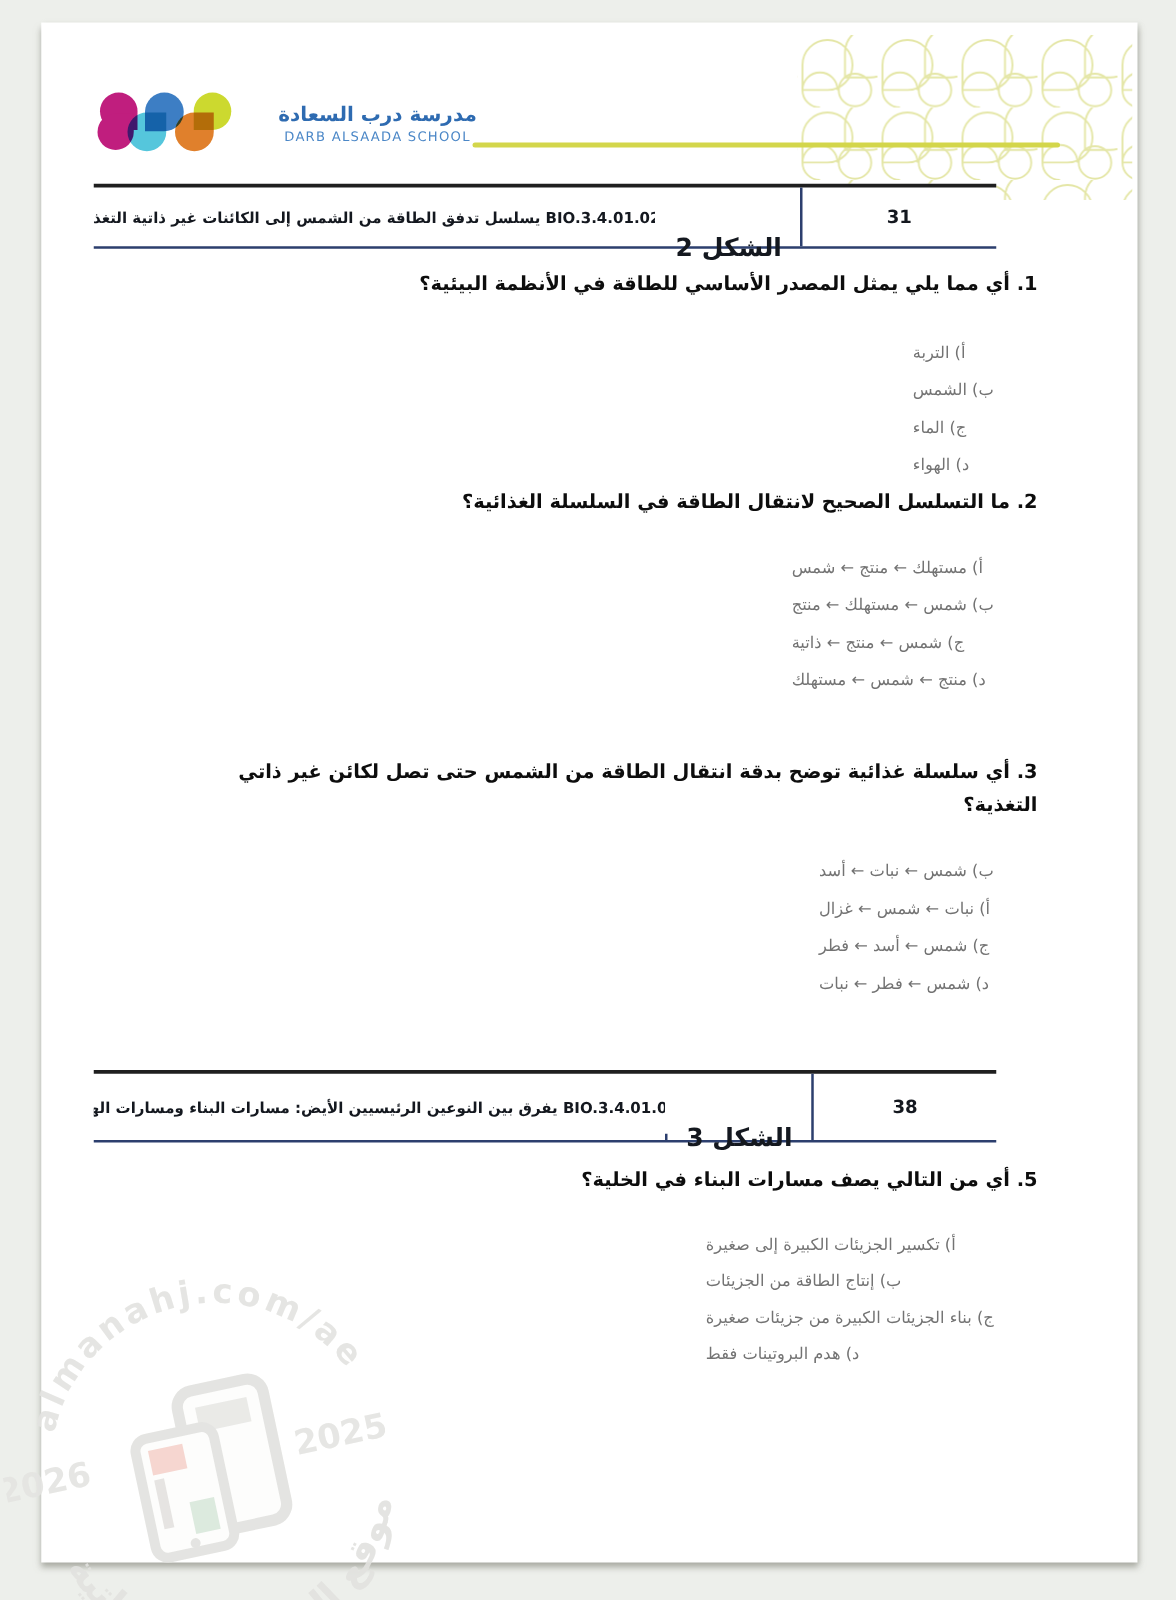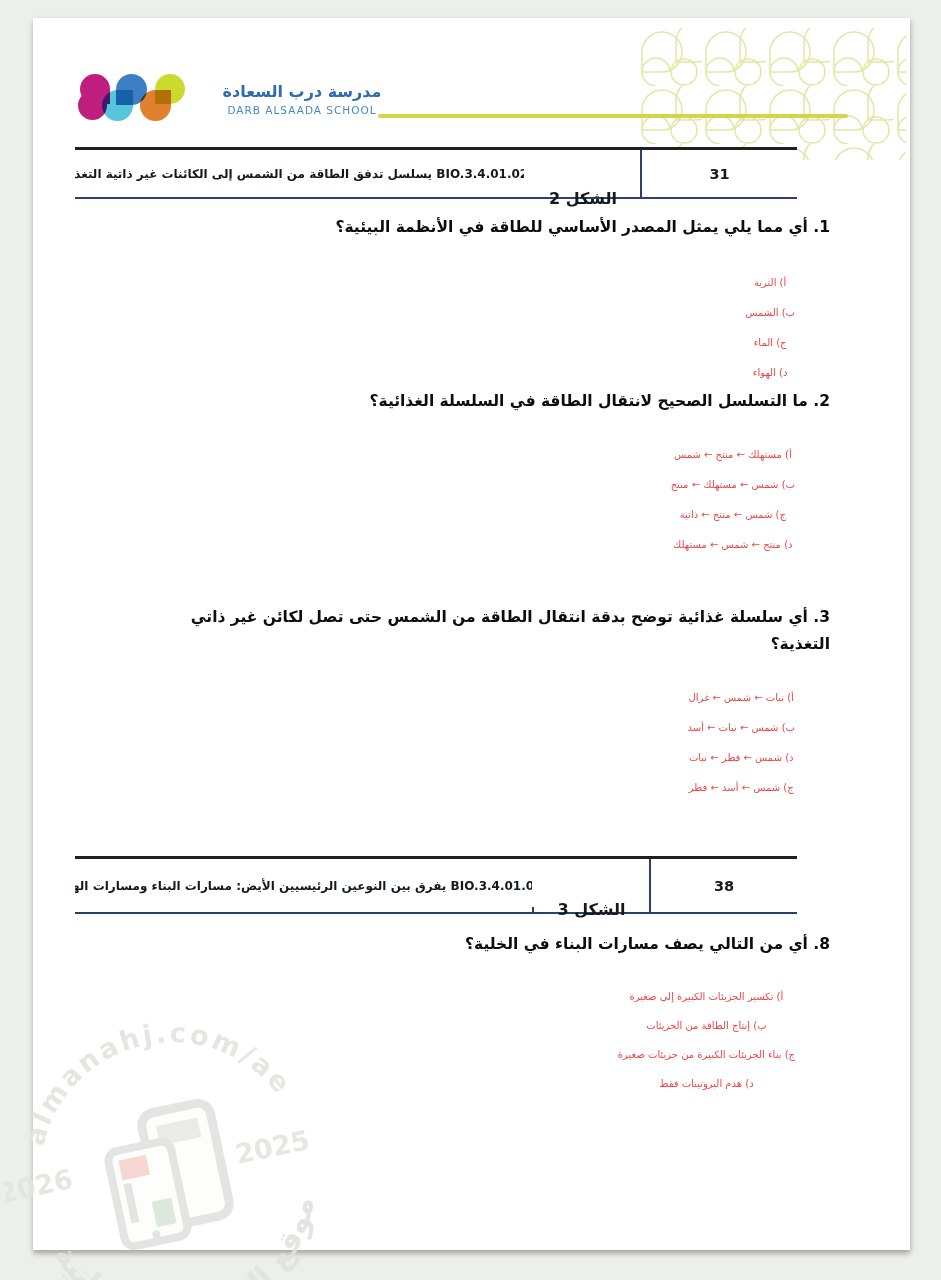--- a/index.html
+++ b/index.html
@@ -34,31 +34,31 @@
     border-top:3px solid #1f1f1f;border-bottom:2px solid #2c3f6e;
     background:#fff;align-items:stretch;
   }
   .row-37{top:129px;height:47px;}
   .row-38{top:838px;height:53px;}
   .obj-cell{display:flex;align-items:center;justify-content:center;
     border-left:2px solid #2c3f6e;font-weight:bold;color:#14181f;}
   .obj-cell:last-child{border-left:none;}
   .cell-num{font-size:14.5px;}
   .row-37 .cell-num{width:155px;} .row-38 .cell-num{width:146px;}
-  .cell-fig{font-size:16px;direction:rtl;margin-top:48px;}
+  .cell-fig{font-size:20px;direction:rtl;margin-top:48px;}
   .row-37 .cell-fig{width:114px;} .row-38 .cell-fig{width:115px;}
   .cell-obj{flex:1;font-size:12px;direction:rtl;white-space:nowrap;overflow:hidden;}
   
   .q-title{
     position:absolute;direction:rtl;text-align:right;font-weight:bold;
     font-size:15.5px;color:#0d0d0d;line-height:26px;white-space:pre-line;
   }
   .q-options{
-    position:absolute;direction:rtl;text-align:center;font-size:10px;
-    color:#ef4444;line-height:30px;
+    position:absolute;direction:rtl;text-align:left;font-size:13px;
+    color:#737373;line-height:30px;
   }
   .q1-title{top:196px;right:80px;}
   .q1-options{top:250px;right:115px;}
   .q2-title{top:370px;right:80px;}
   .q2-options{top:422px;right:115px;}
   .q3-title{top:586px;right:80px;width:640px;line-height:27px;}
   .q3-options{top:665px;right:115px;}
   .q4-title{top:913px;right:80px;}
   .q4-options{top:964px;right:115px;line-height:29px;}
   
@@ -117,33 +117,33 @@
   <div class="q-options q2-options">
     <div>أ) مستهلك ← منتج ← شمس</div>
     <div>ب) شمس ← مستهلك ← منتج</div>
     <div>ج) شمس ← منتج ← ذاتية</div>
     <div>د) منتج ← شمس ← مستهلك</div>
   </div>
 
   <div class="q-title q3-title">3. أي سلسلة غذائية توضح بدقة انتقال الطاقة من الشمس حتى تصل لكائن غير ذاتي
 التغذية؟</div>
   <div class="q-options q3-options">
+    <div>ب) شمس ← نبات ← أسد</div>
     <div>أ) نبات ← شمس ← غزال</div>
-    <div>ب) شمس ← نبات ← أسد</div>
+    <div>ج) شمس ← أسد ← فطر</div>
     <div>د) شمس ← فطر ← نبات</div>
-    <div>ج) شمس ← أسد ← فطر</div>
   </div>
 
   <div class="obj-row row-38">
     <div class="obj-cell cell-num">38</div>
     <div class="obj-cell cell-fig">الشكل 3</div>
     <div class="obj-cell cell-obj">BIO.3.4.01.028 يفرق بين النوعين الرئيسيين الأيض: مسارات البناء ومسارات الهدم</div>
   </div>
 
-  <div class="q-title q4-title">8. أي من التالي يصف مسارات البناء في الخلية؟</div>
+  <div class="q-title q4-title">5. أي من التالي يصف مسارات البناء في الخلية؟</div>
   <div class="q-options q4-options">
     <div>أ) تكسير الجزيئات الكبيرة إلى صغيرة</div>
     <div>ب) إنتاج الطاقة من الجزيئات</div>
     <div>ج) بناء الجزيئات الكبيرة من جزيئات صغيرة</div>
     <div>د) هدم البروتينات فقط</div>
   </div>
 
   <svg class="watermark" width="420" height="400" viewBox="0 0 420 400">
     <g opacity="0.9">
       <path id="wmTop" d="M 40 160 A 132 132 0 0 1 296 160" fill="none"></path>

